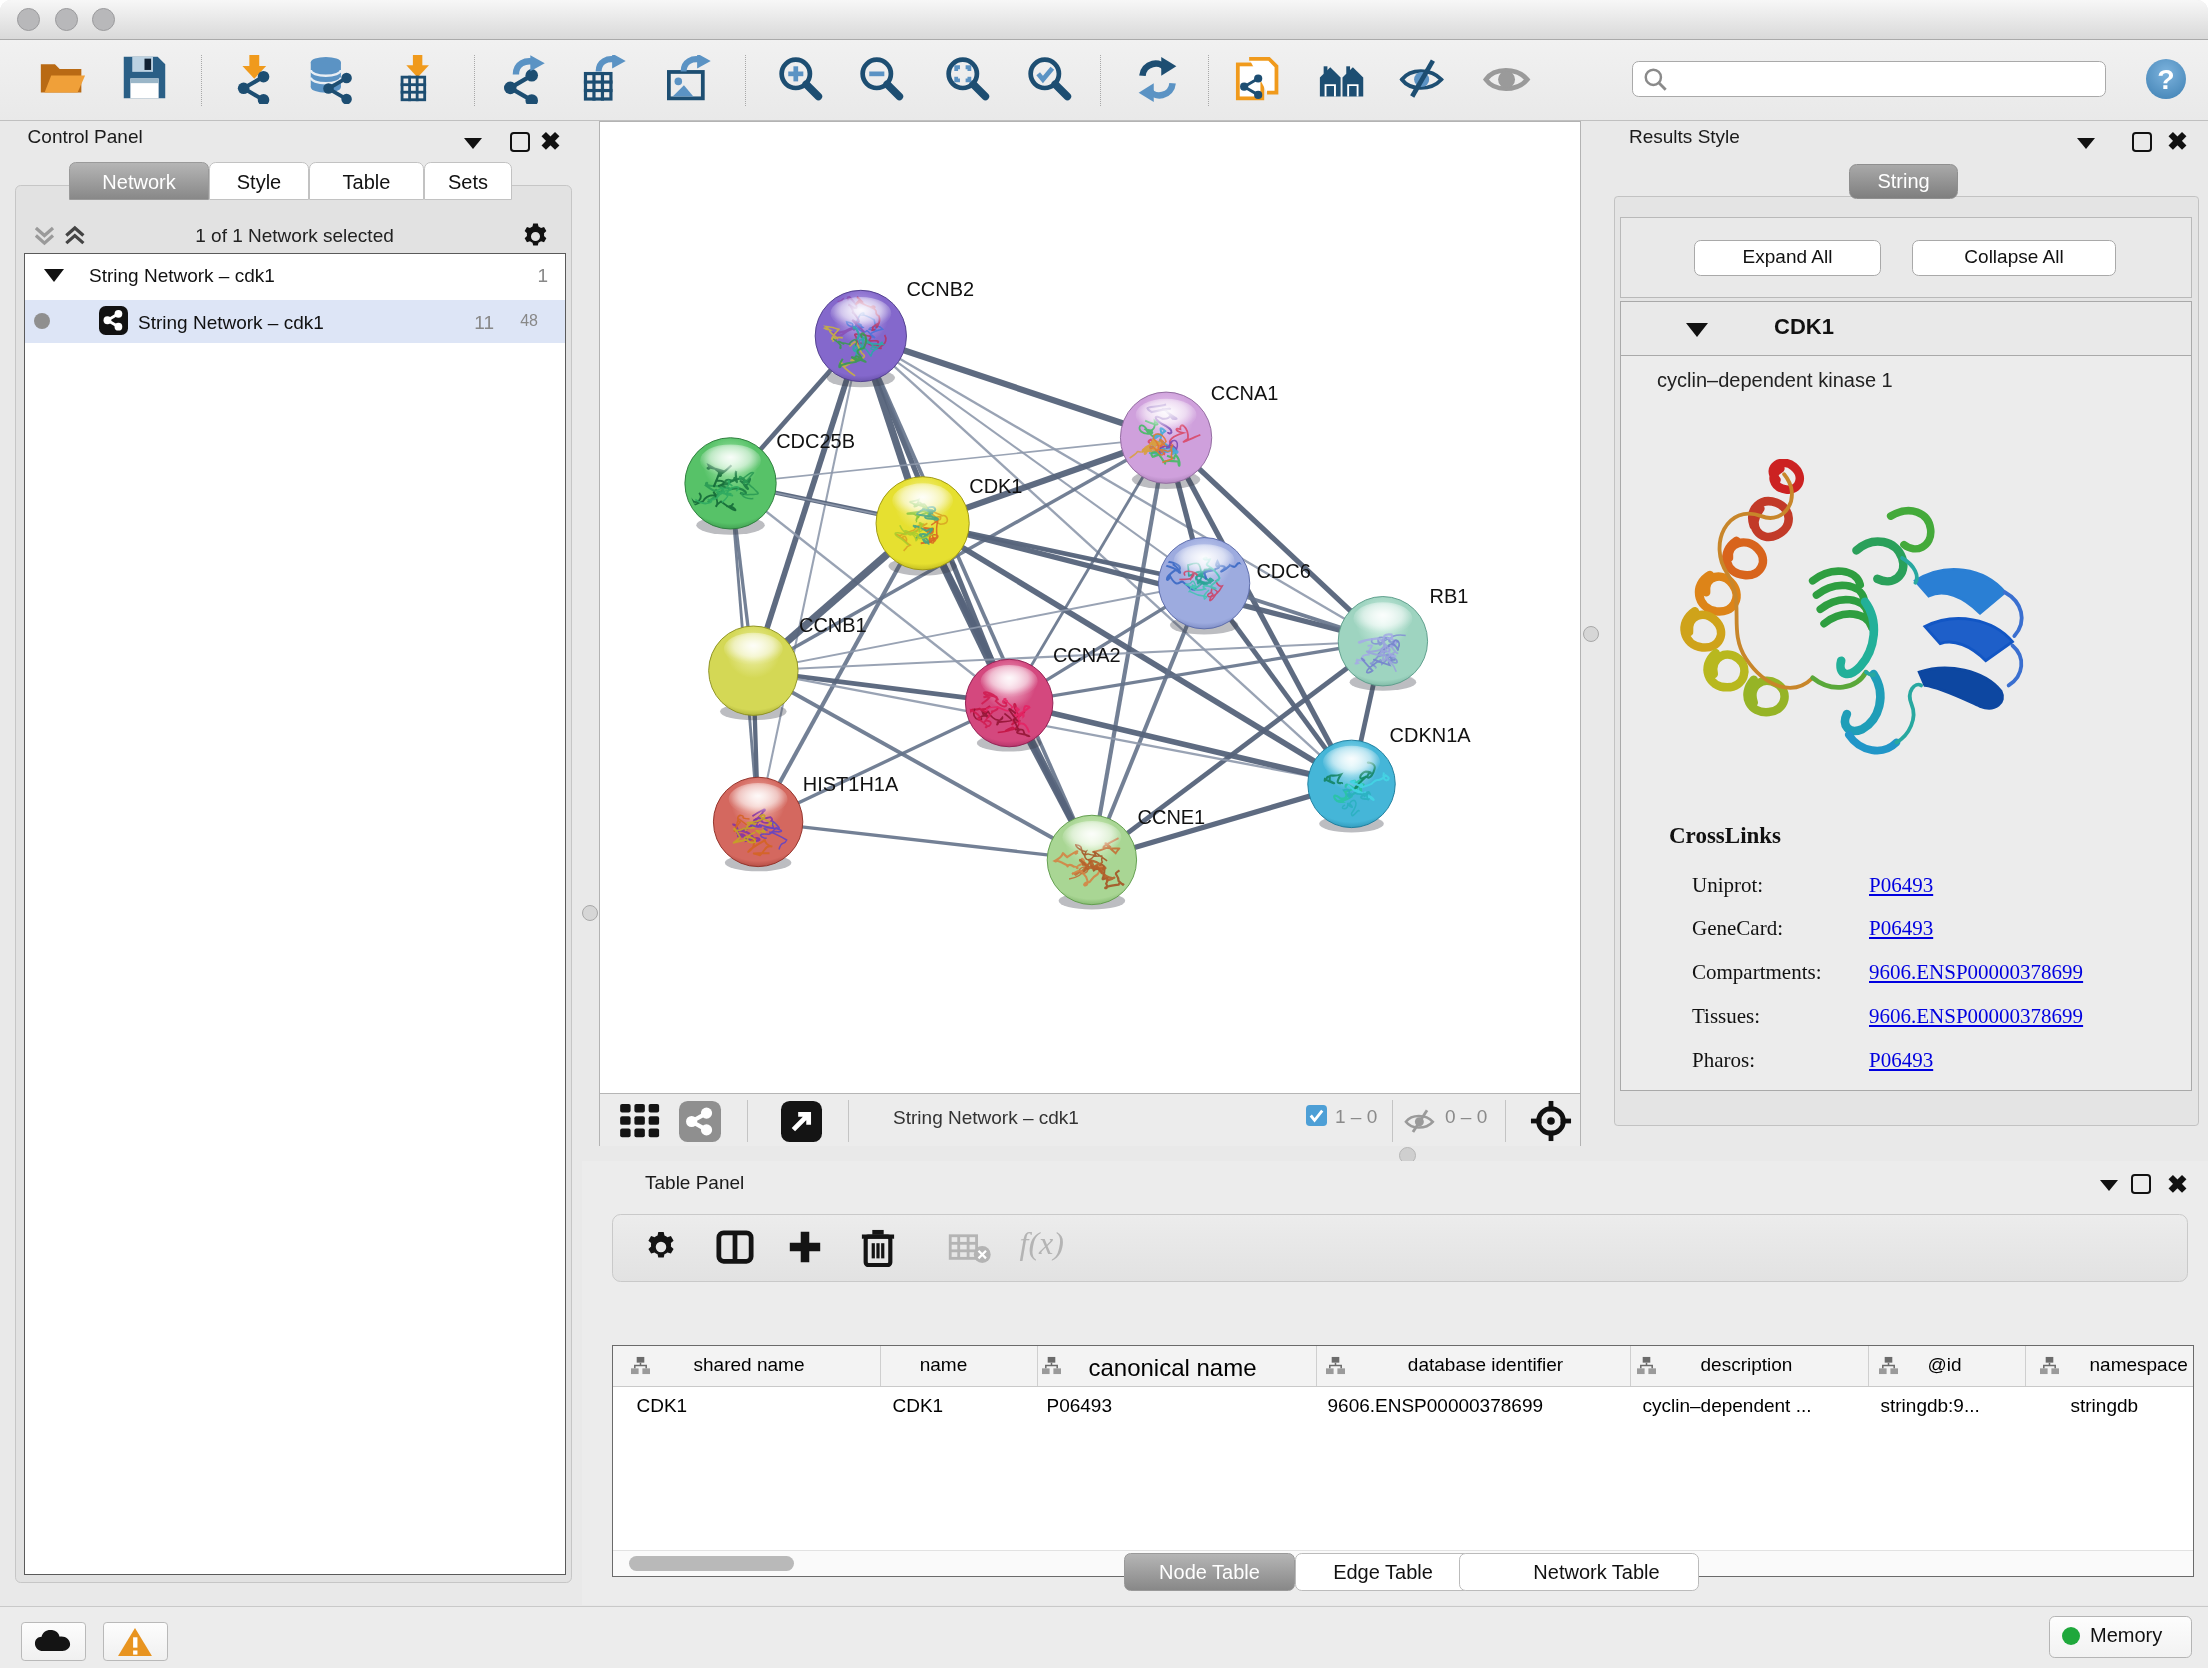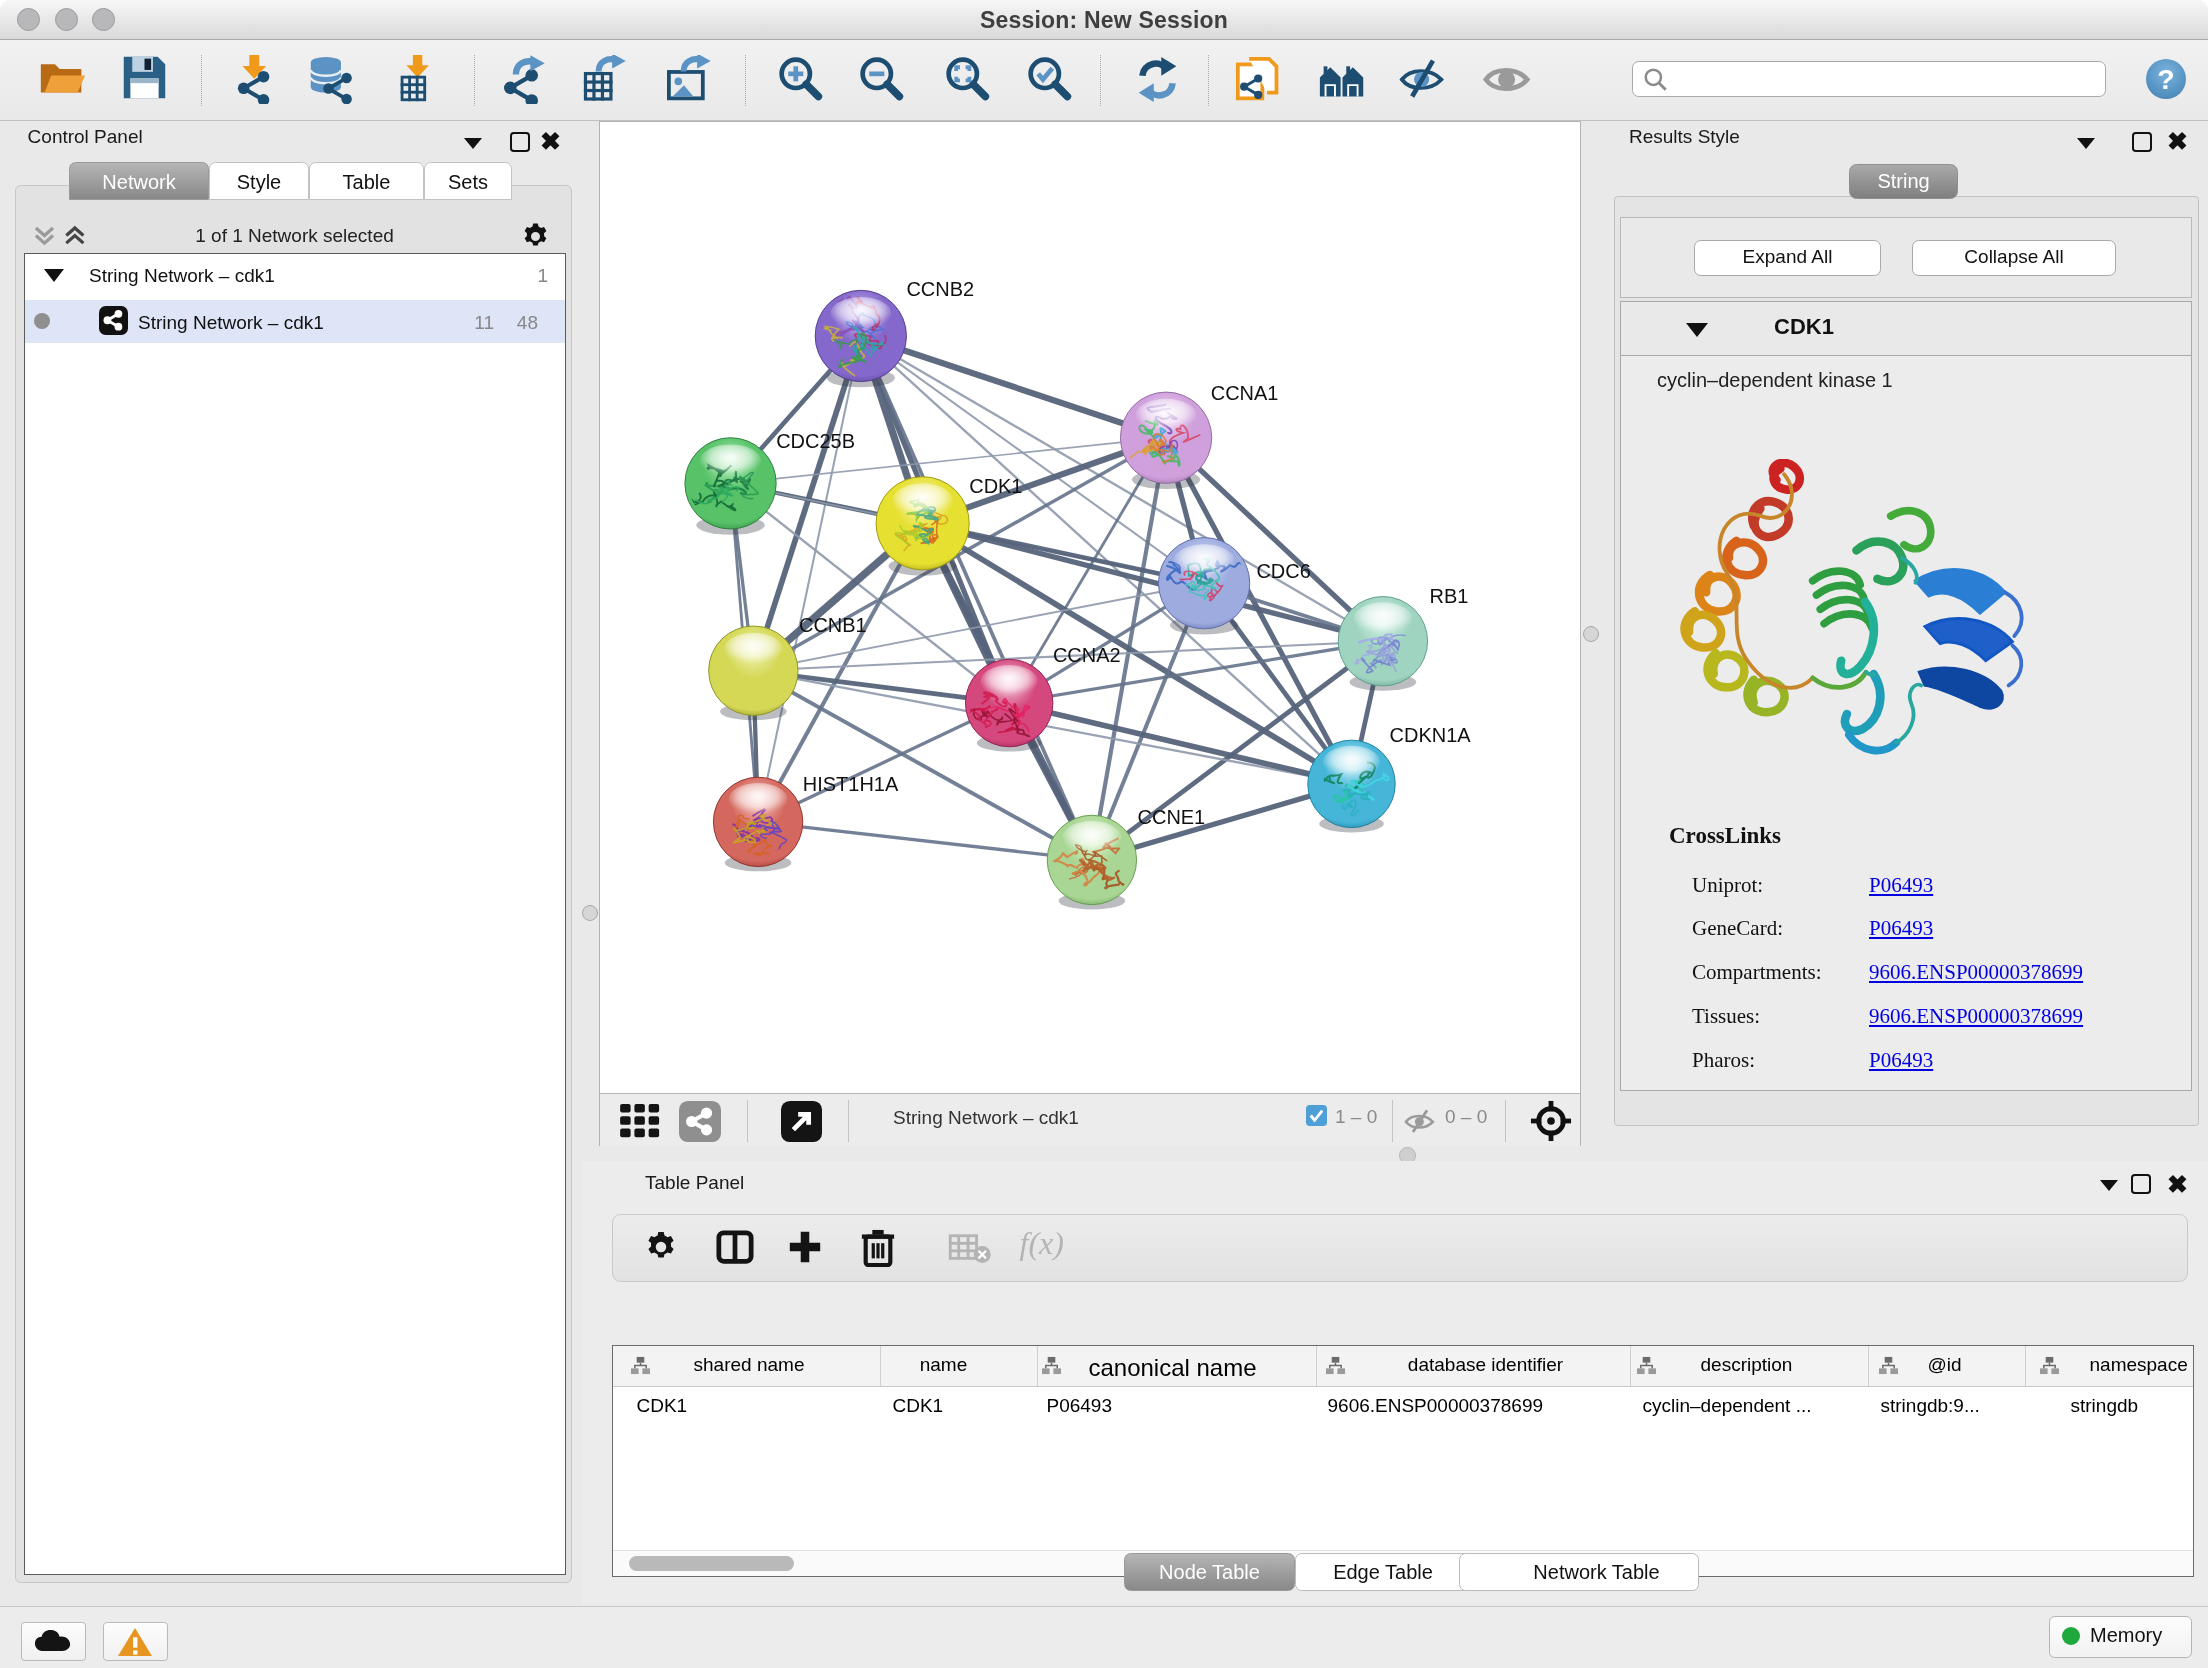--- a/index.html
+++ b/index.html
@@ -37,21 +37,20 @@
   .link{color:#0000e0;text-decoration:underline;}
   .serif{font-family:"Liberation Serif",serif;}
 </style></head>
 <body>
 <div class="win">
 
 <div class="titlebar">
   <div class="tl" style="left:17px"></div>
       <div class="tl" style="left:55px"></div>
       <div class="tl" style="left:92px"></div>
-  <div class="title">Session: New Session</div>
 </div>
 
 <div class="toolbar">
 <div class="ti" style="left:38px;top:13.3px;width:49px;height:49px"><svg width="49" height="49" viewBox="0 0 52 52" style="">
           <path d="M3 12 L18 12 L23 17 L46 17 L46 42 L3 42 Z" fill="#b96a14"></path>
           <path d="M7 42 L14 24 L50 24 L42 42 Z" fill="#f0a039"></path>
         </svg></div>
 <div class="ti" style="left:120px;top:13.3px;width:49px;height:49px"><svg width="49" height="49" viewBox="0 0 52 52" style="">
           <path d="M4 4 L40 4 L48 12 L48 48 L4 48 Z" fill="#2a5f86"></path>
           <rect x="13" y="4" width="22" height="16" fill="#bcd2e2"></rect>
@@ -241,21 +240,21 @@
           <g fill="#fff">
             <circle cx="30" cy="12" r="6"></circle>
             <circle cx="13" cy="22" r="6"></circle>
             <circle cx="30" cy="32" r="6"></circle>
             <path d="M13 22 L30 12 M13 22 L30 32" stroke="#fff" stroke-width="4.4" fill="none"></path>
           </g>
         </svg>
   </div>
   <div style="position:absolute;left:113px;top:58px;font-size:19px;color:#111;">String Network – cdk1</div>
   <div style="position:absolute;right:71px;top:58px;font-size:19px;color:#888;">11</div>
-  <div style="position:absolute;right:27px;top:58px;font-size:19px;color:#888;">48</div>
+  <div style="position:absolute;right:27px;top:58px;font-size:16px;color:#888;">48</div>
 </div>
 
 <div class="abs" style="left:599px;top:121px;width:982px;height:1025px;background:#fff;border:1px solid #b3b3b3;box-sizing:border-box;">
   <svg width="980" height="970" viewBox="0 0 1030 1020" style="position:absolute;left:0;top:0">
     <defs>
       <radialGradient id="hl" cx="50%" cy="40%" r="60%">
         <stop offset="0%" stop-color="#ffffff" stop-opacity="0.93"></stop>
         <stop offset="55%" stop-color="#ffffff" stop-opacity="0.55"></stop>
         <stop offset="85%" stop-color="#ffffff" stop-opacity="0.10"></stop>
         <stop offset="100%" stop-color="#ffffff" stop-opacity="0"></stop>

